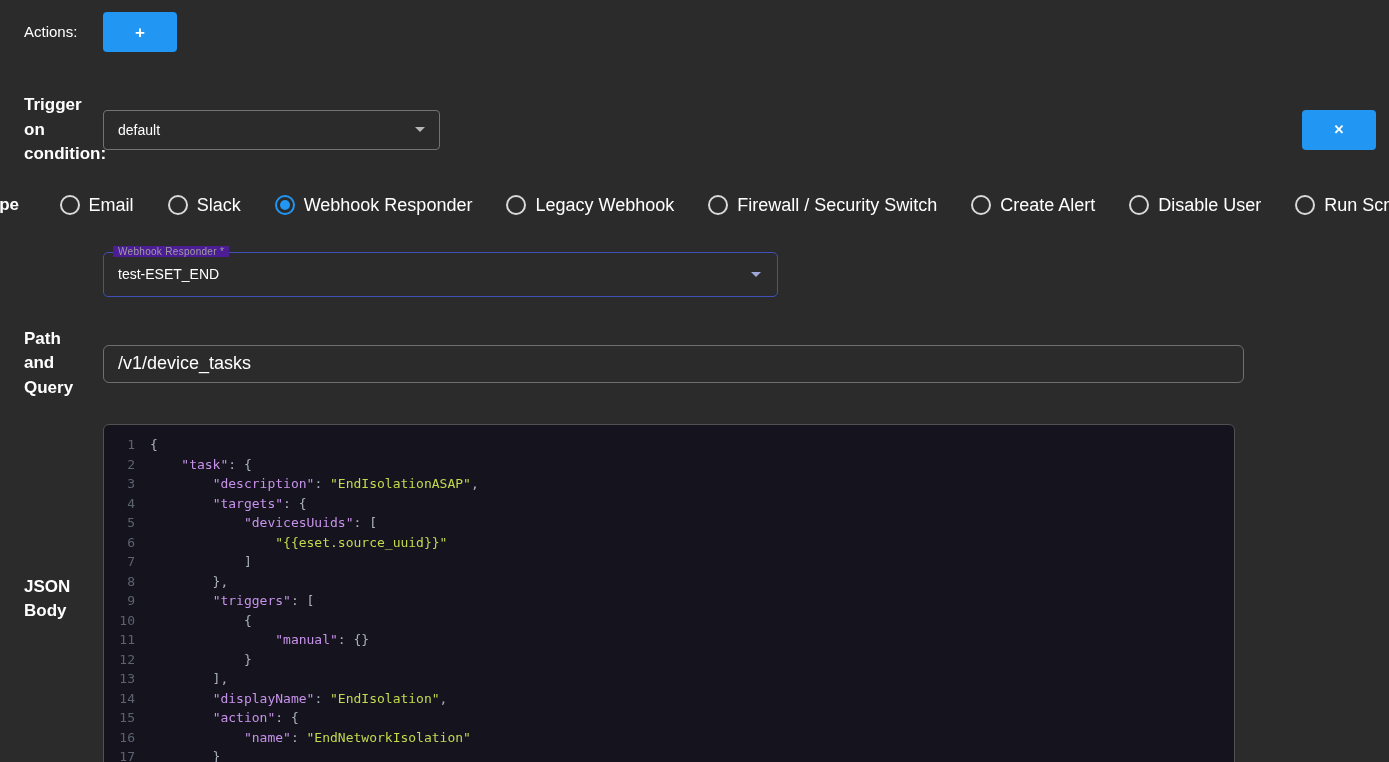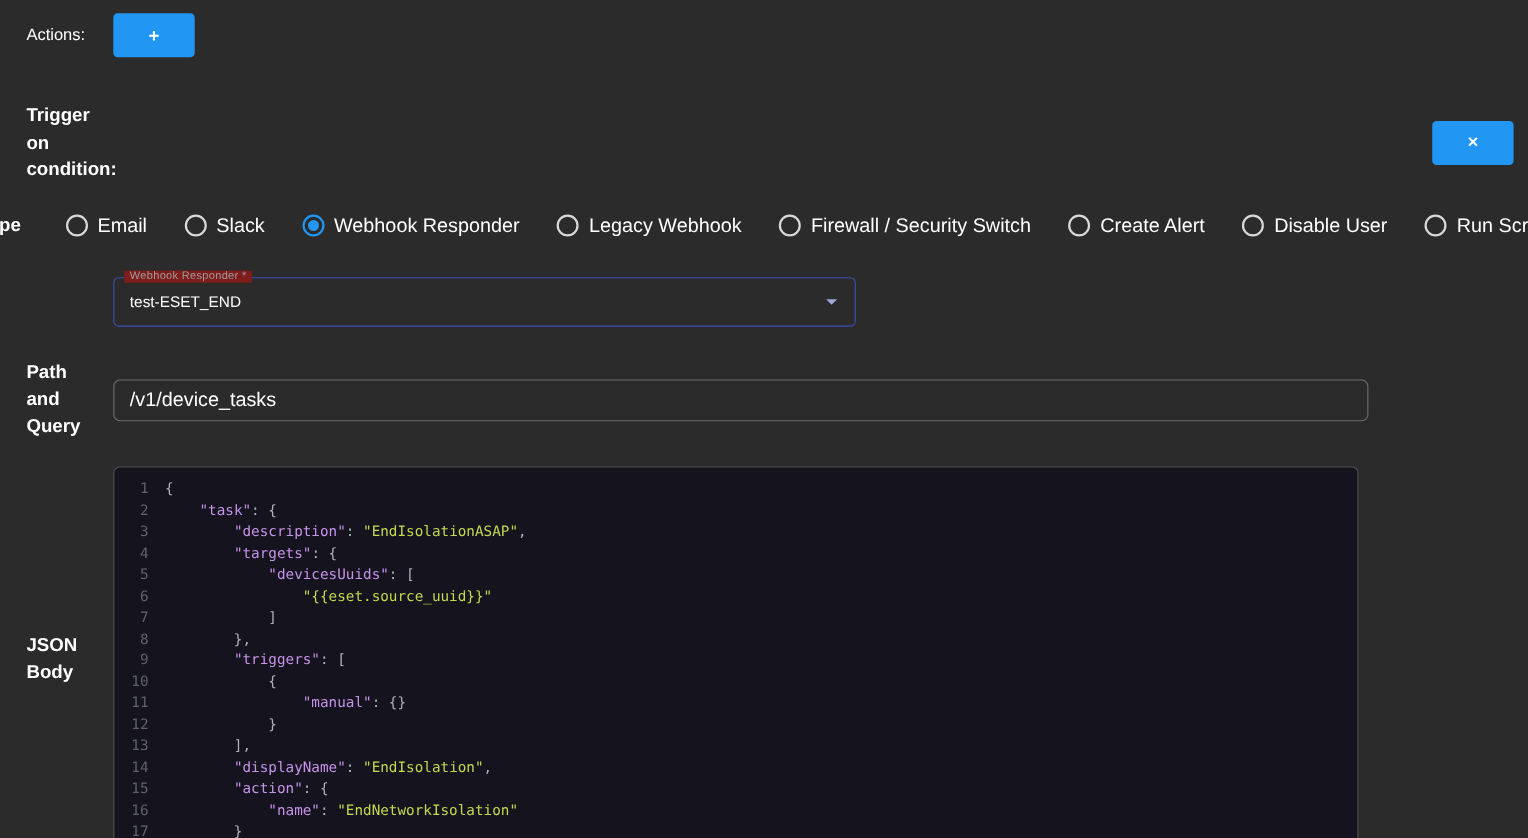--- a/index.html
+++ b/index.html
@@ -96,21 +96,21 @@
     display: flex;
     align-items: center;
     justify-content: space-between;
     padding: 0 16px 0 14px;
     cursor: pointer;
   }
   .float-label {
     position: absolute;
     top: -7px;
     left: 9px;
-    background: #7f1d1d;
+    background: #4c1d95;
     padding: 0 5px;
     font-size: 10px;
     color: #9e9e9e;
     letter-spacing: 0.3px;
   }
 
   .text-input {
     width: 1141px;
     height: 38px;
     background: transparent;
@@ -169,20 +169,24 @@
 
   <div class="row row-actions">
     <div class="label-col label-plain">Actions:</div>
     <button class="btn-blue">
       <span>+</span>
     </button>
   </div>
 
   <div class="row row-trigger">
     <div class="label-col">Trigger on condition:</div>
+    <div class="select">
+      <span class="select-value">default</span>
+      <span class="caret"></span>
+    </div>
     <button class="btn-blue close-btn">
       <span>✕</span>
     </button>
   </div>
 
   <div class="row row-type">
     <div class="label-col">Type</div>
     <div class="radio-group">
         <label class="radio-item">
           <span class="radio"></span>

